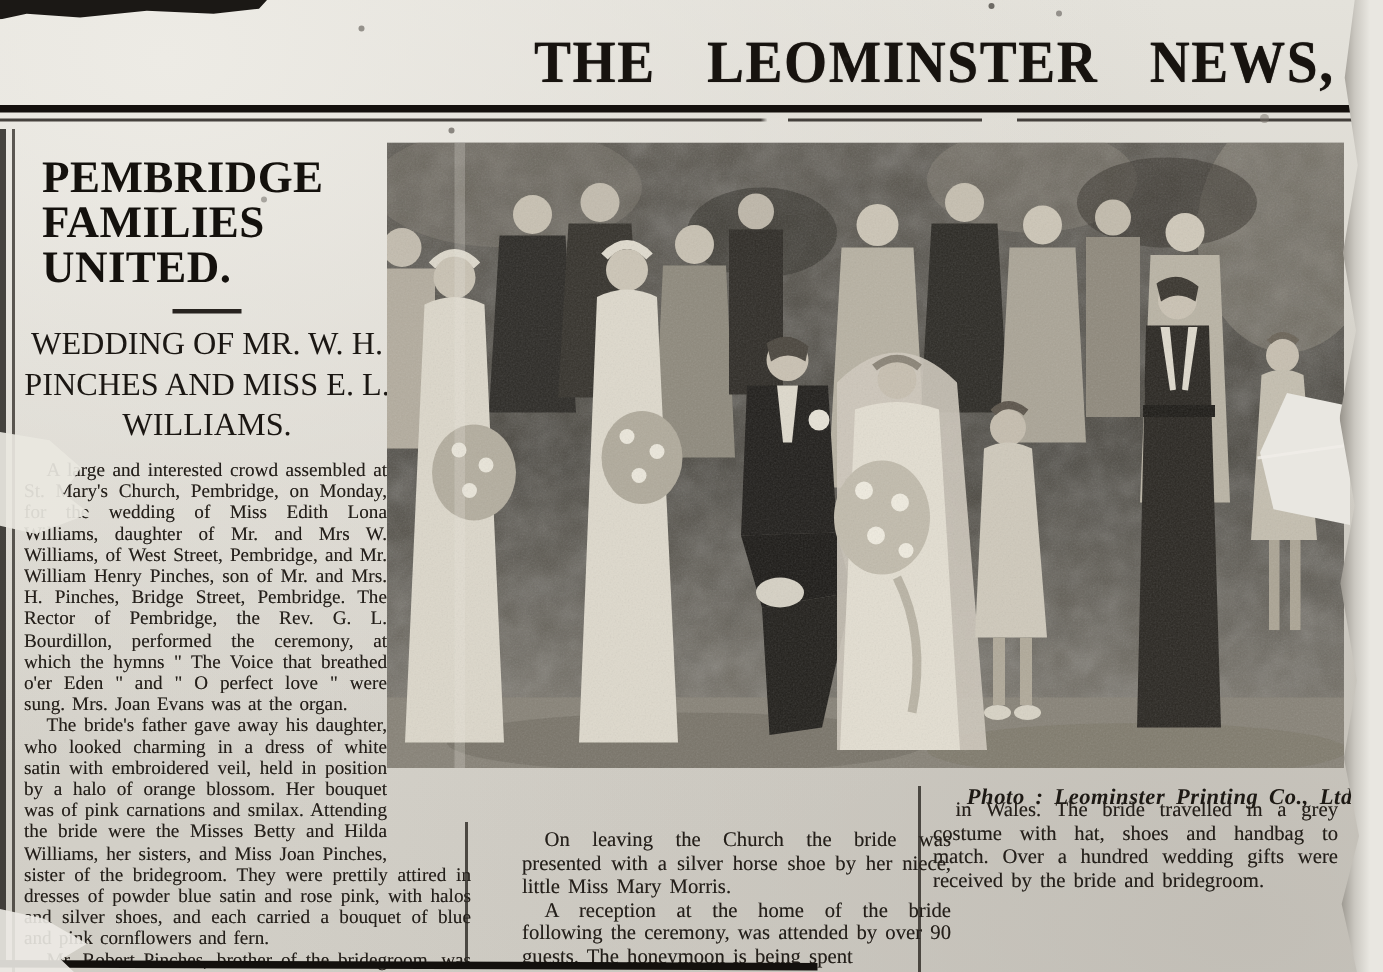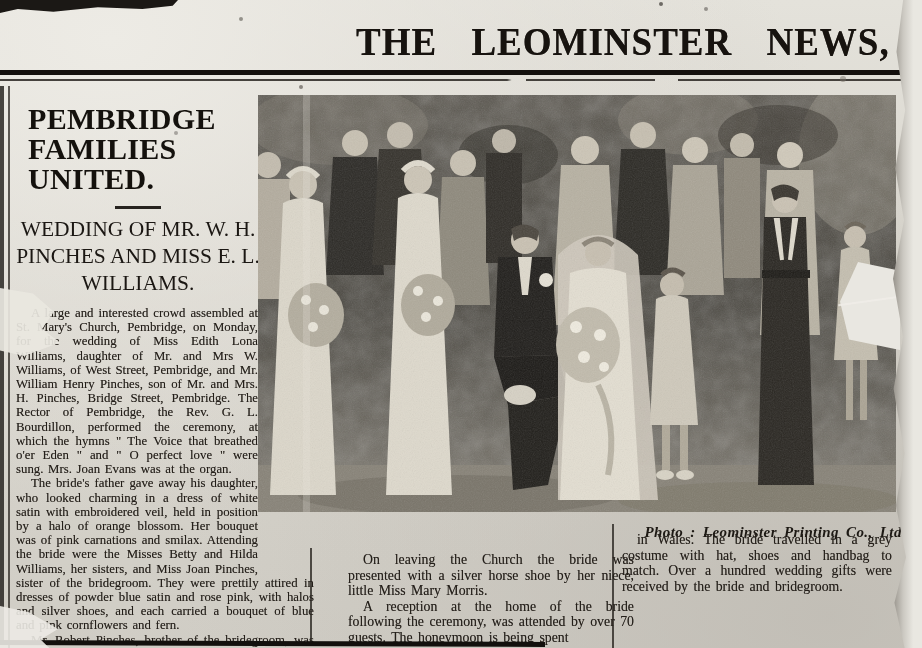--- a/index.html
+++ b/index.html
@@ -235,21 +235,21 @@
   <div class="photo-notch"></div>
   <div class="crease-line"></div>
 
   <div class="caption">Photo : Leominster Printing Co., Ltd.</div>
 
   <div class="col-rule-mid"></div>
   <div class="col-rule-right"></div>
 
   <div class="mid-col">
     <p>On leaving the Church the bride was presented with a silver horse shoe by her niece, little Miss Mary Morris.</p>
-    <p>A reception at the home of the bride following the ceremony, was attended by over 70 guests. The honeymoon is being spent</p>
+    <p>A reception at the home of the bride following the ceremony, was attended by over 90 guests. The honeymoon is being spent</p>
   </div>
 
   <div class="right-col">
     <p>in Wales. The bride travelled in a grey costume with hat, shoes and handbag to match. Over a hundred wedding gifts were received by the bride and bridegroom.</p>
   </div>
 
   <div class="rule-bottom"></div>
   <div class="fold-tear-left"></div>
   <div class="tear-bottom-left"></div>
   <div class="tear-right"></div>

